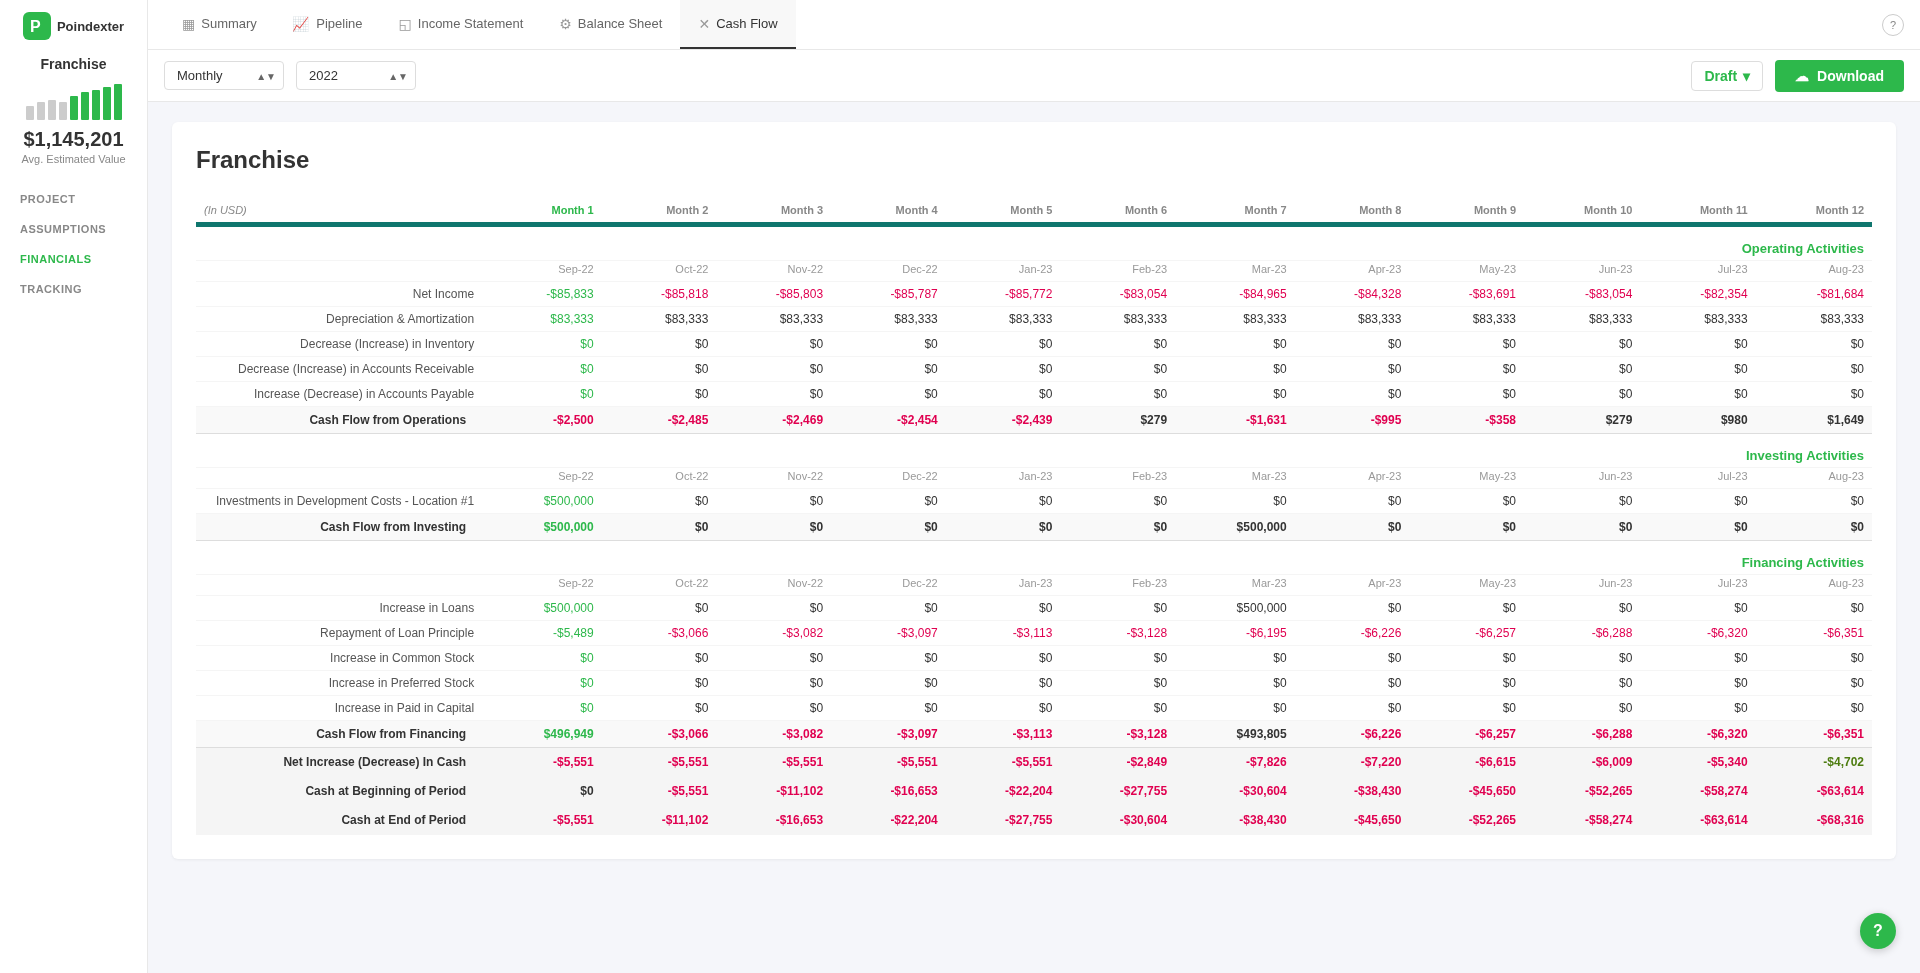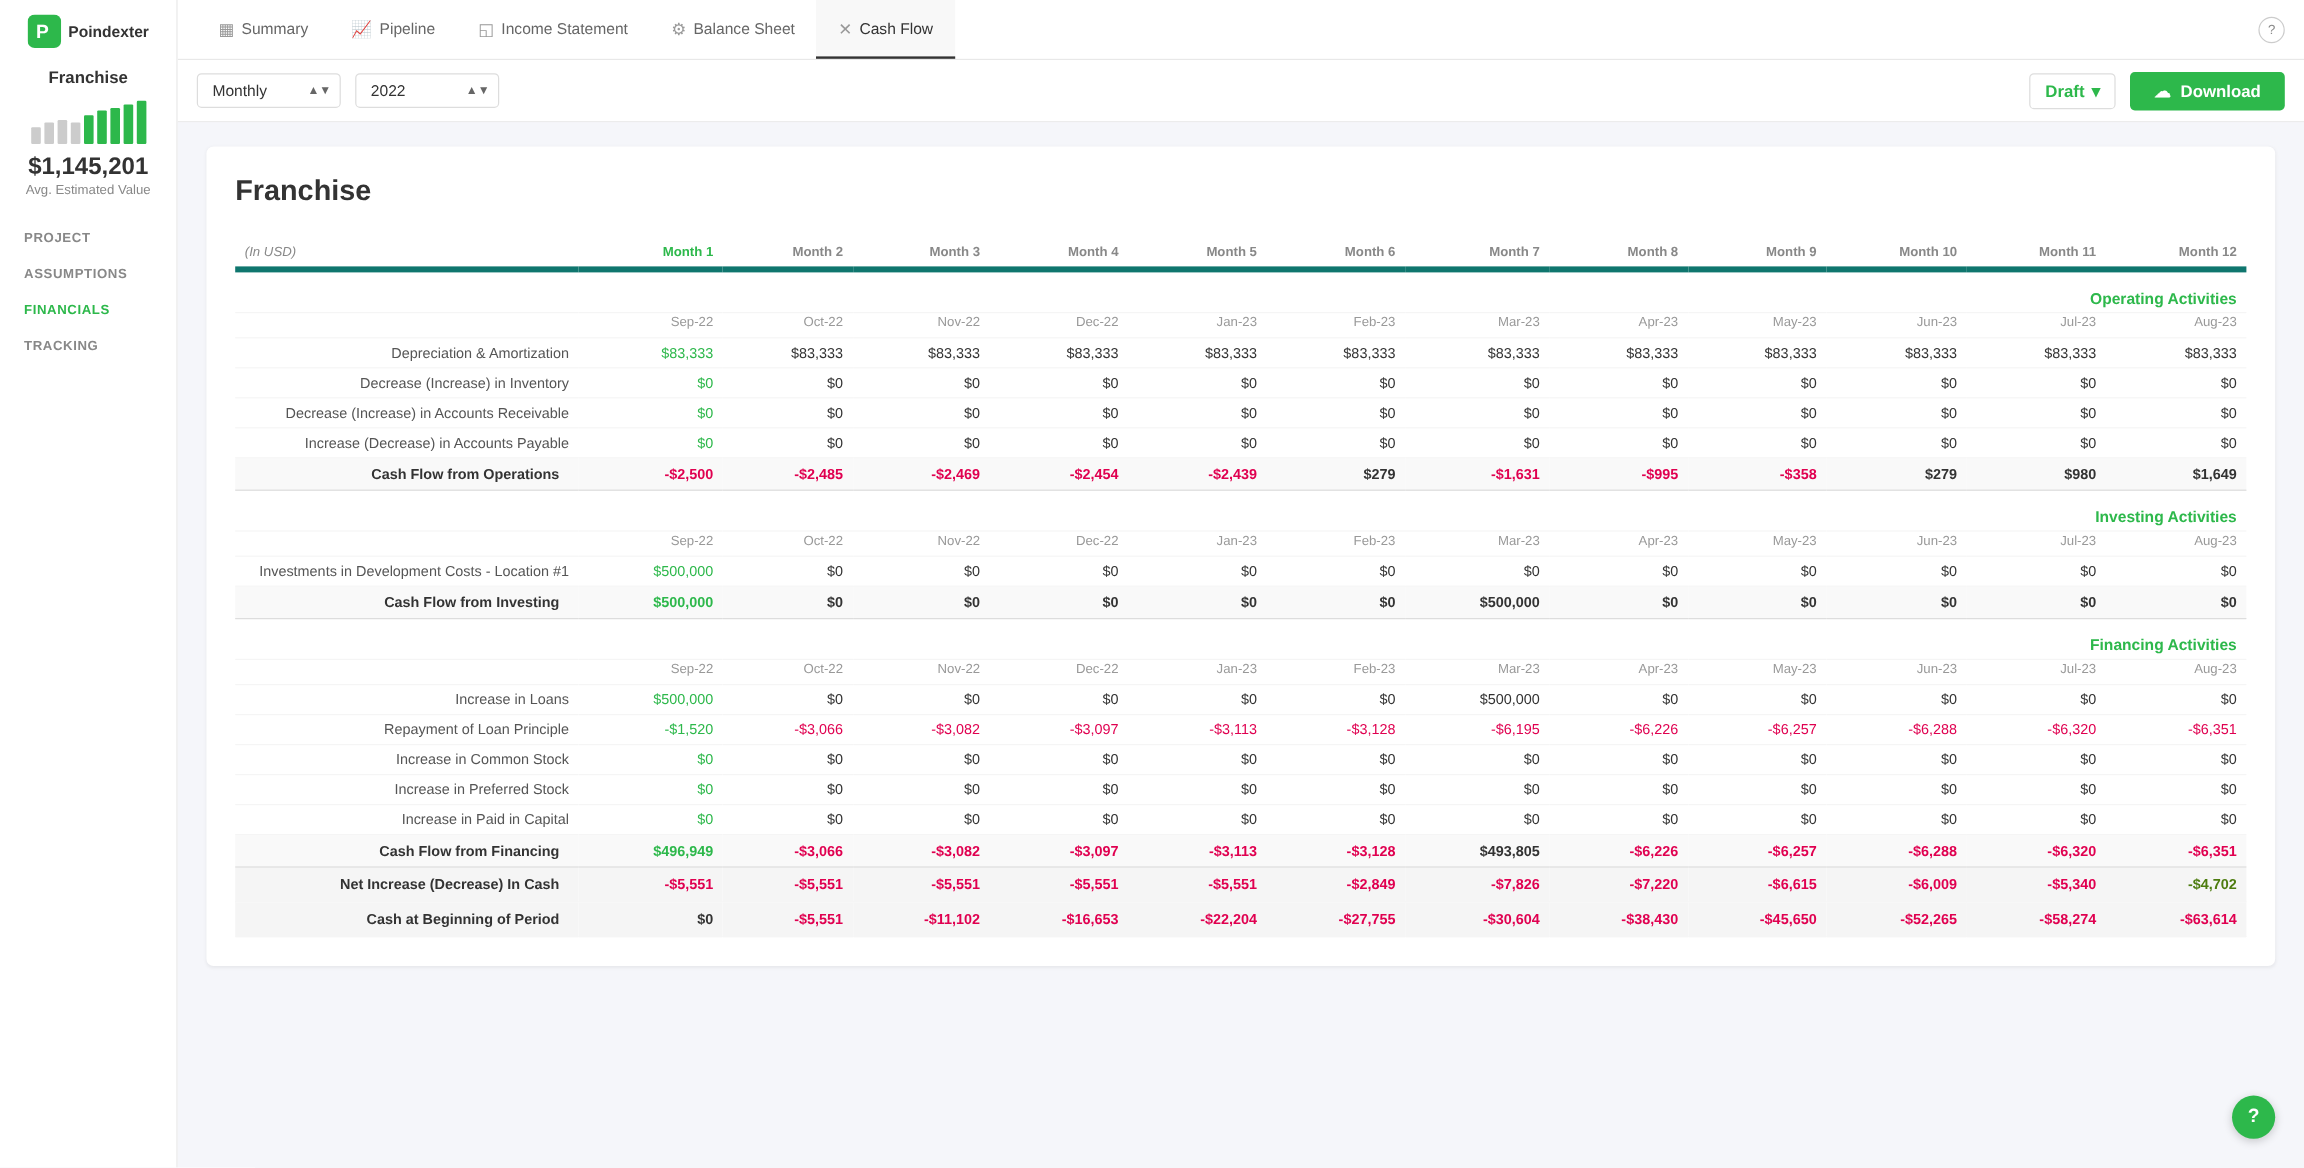--- a/index.html
+++ b/index.html
@@ -205,20 +205,35 @@
                 <td>Jan-23</td>
                 <td>Feb-23</td>
                 <td>Mar-23</td>
                 <td>Apr-23</td>
                 <td>May-23</td>
                 <td>Jun-23</td>
                 <td>Jul-23</td>
                 <td>Aug-23</td>
               </tr>
               <tr class="data-row">
+                <td>Net Income</td>
+                <td style="color: rgb(45, 184, 75);">-$85,833</td>
+                <td style="color: rgb(224, 0, 80);">-$85,818</td>
+                <td style="color: rgb(224, 0, 80);">-$85,803</td>
+                <td style="color: rgb(224, 0, 80);">-$85,787</td>
+                <td style="color: rgb(224, 0, 80);">-$85,772</td>
+                <td style="color: rgb(224, 0, 80);">-$83,054</td>
+                <td style="color: rgb(224, 0, 80);">-$84,965</td>
+                <td style="color: rgb(224, 0, 80);">-$84,328</td>
+                <td style="color: rgb(224, 0, 80);">-$83,691</td>
+                <td style="color: rgb(224, 0, 80);">-$83,054</td>
+                <td style="color: rgb(224, 0, 80);">-$82,354</td>
+                <td style="color: rgb(224, 0, 80);">-$81,684</td>
+              </tr>
+              <tr class="data-row">
                 <td>Depreciation &amp; Amortization</td>
                 <td style="color: rgb(45, 184, 75);">$83,333</td>
                 <td>$83,333</td>
                 <td>$83,333</td>
                 <td>$83,333</td>
                 <td>$83,333</td>
                 <td>$83,333</td>
                 <td>$83,333</td>
                 <td>$83,333</td>
                 <td>$83,333</td>
@@ -362,21 +377,21 @@
                 <td>$0</td>
                 <td>$500,000</td>
                 <td>$0</td>
                 <td>$0</td>
                 <td>$0</td>
                 <td>$0</td>
                 <td>$0</td>
               </tr>
               <tr class="data-row">
                 <td>Repayment of Loan Principle</td>
-                <td style="color: rgb(45, 184, 75);">-$1,520</td>
+                <td style="color: rgb(45, 184, 75);">-$5,489</td>
                 <td style="color: rgb(224, 0, 80);">-$3,066</td>
                 <td style="color: rgb(224, 0, 80);">-$3,082</td>
                 <td style="color: rgb(224, 0, 80);">-$3,097</td>
                 <td style="color: rgb(224, 0, 80);">-$3,113</td>
                 <td style="color: rgb(224, 0, 80);">-$3,128</td>
                 <td style="color: rgb(224, 0, 80);">-$6,195</td>
                 <td style="color: rgb(224, 0, 80);">-$6,226</td>
                 <td style="color: rgb(224, 0, 80);">-$6,257</td>
                 <td style="color: rgb(224, 0, 80);">-$6,288</td>
                 <td style="color: rgb(224, 0, 80);">-$6,320</td>
@@ -465,20 +480,35 @@
                 <td style="color: rgb(224, 0, 80);">-$16,653</td>
                 <td style="color: rgb(224, 0, 80);">-$22,204</td>
                 <td style="color: rgb(224, 0, 80);">-$27,755</td>
                 <td style="color: rgb(224, 0, 80);">-$30,604</td>
                 <td style="color: rgb(224, 0, 80);">-$38,430</td>
                 <td style="color: rgb(224, 0, 80);">-$45,650</td>
                 <td style="color: rgb(224, 0, 80);">-$52,265</td>
                 <td style="color: rgb(224, 0, 80);">-$58,274</td>
                 <td style="color: rgb(224, 0, 80);">-$63,614</td>
               </tr>
+              <tr class="total-row">
+                <td>Cash at End of Period</td>
+                <td style="color: rgb(224, 0, 80);">-$5,551</td>
+                <td style="color: rgb(224, 0, 80);">-$11,102</td>
+                <td style="color: rgb(224, 0, 80);">-$16,653</td>
+                <td style="color: rgb(224, 0, 80);">-$22,204</td>
+                <td style="color: rgb(224, 0, 80);">-$27,755</td>
+                <td style="color: rgb(224, 0, 80);">-$30,604</td>
+                <td style="color: rgb(224, 0, 80);">-$38,430</td>
+                <td style="color: rgb(224, 0, 80);">-$45,650</td>
+                <td style="color: rgb(224, 0, 80);">-$52,265</td>
+                <td style="color: rgb(224, 0, 80);">-$58,274</td>
+                <td style="color: rgb(224, 0, 80);">-$63,614</td>
+                <td style="color: rgb(224, 0, 80);">-$68,316</td>
+              </tr>
             </tbody>
         </table>
       </div>
     </div>
   </div>
 </div>
 
 <div class="help-fab">?</div>
 
 </body></html>

